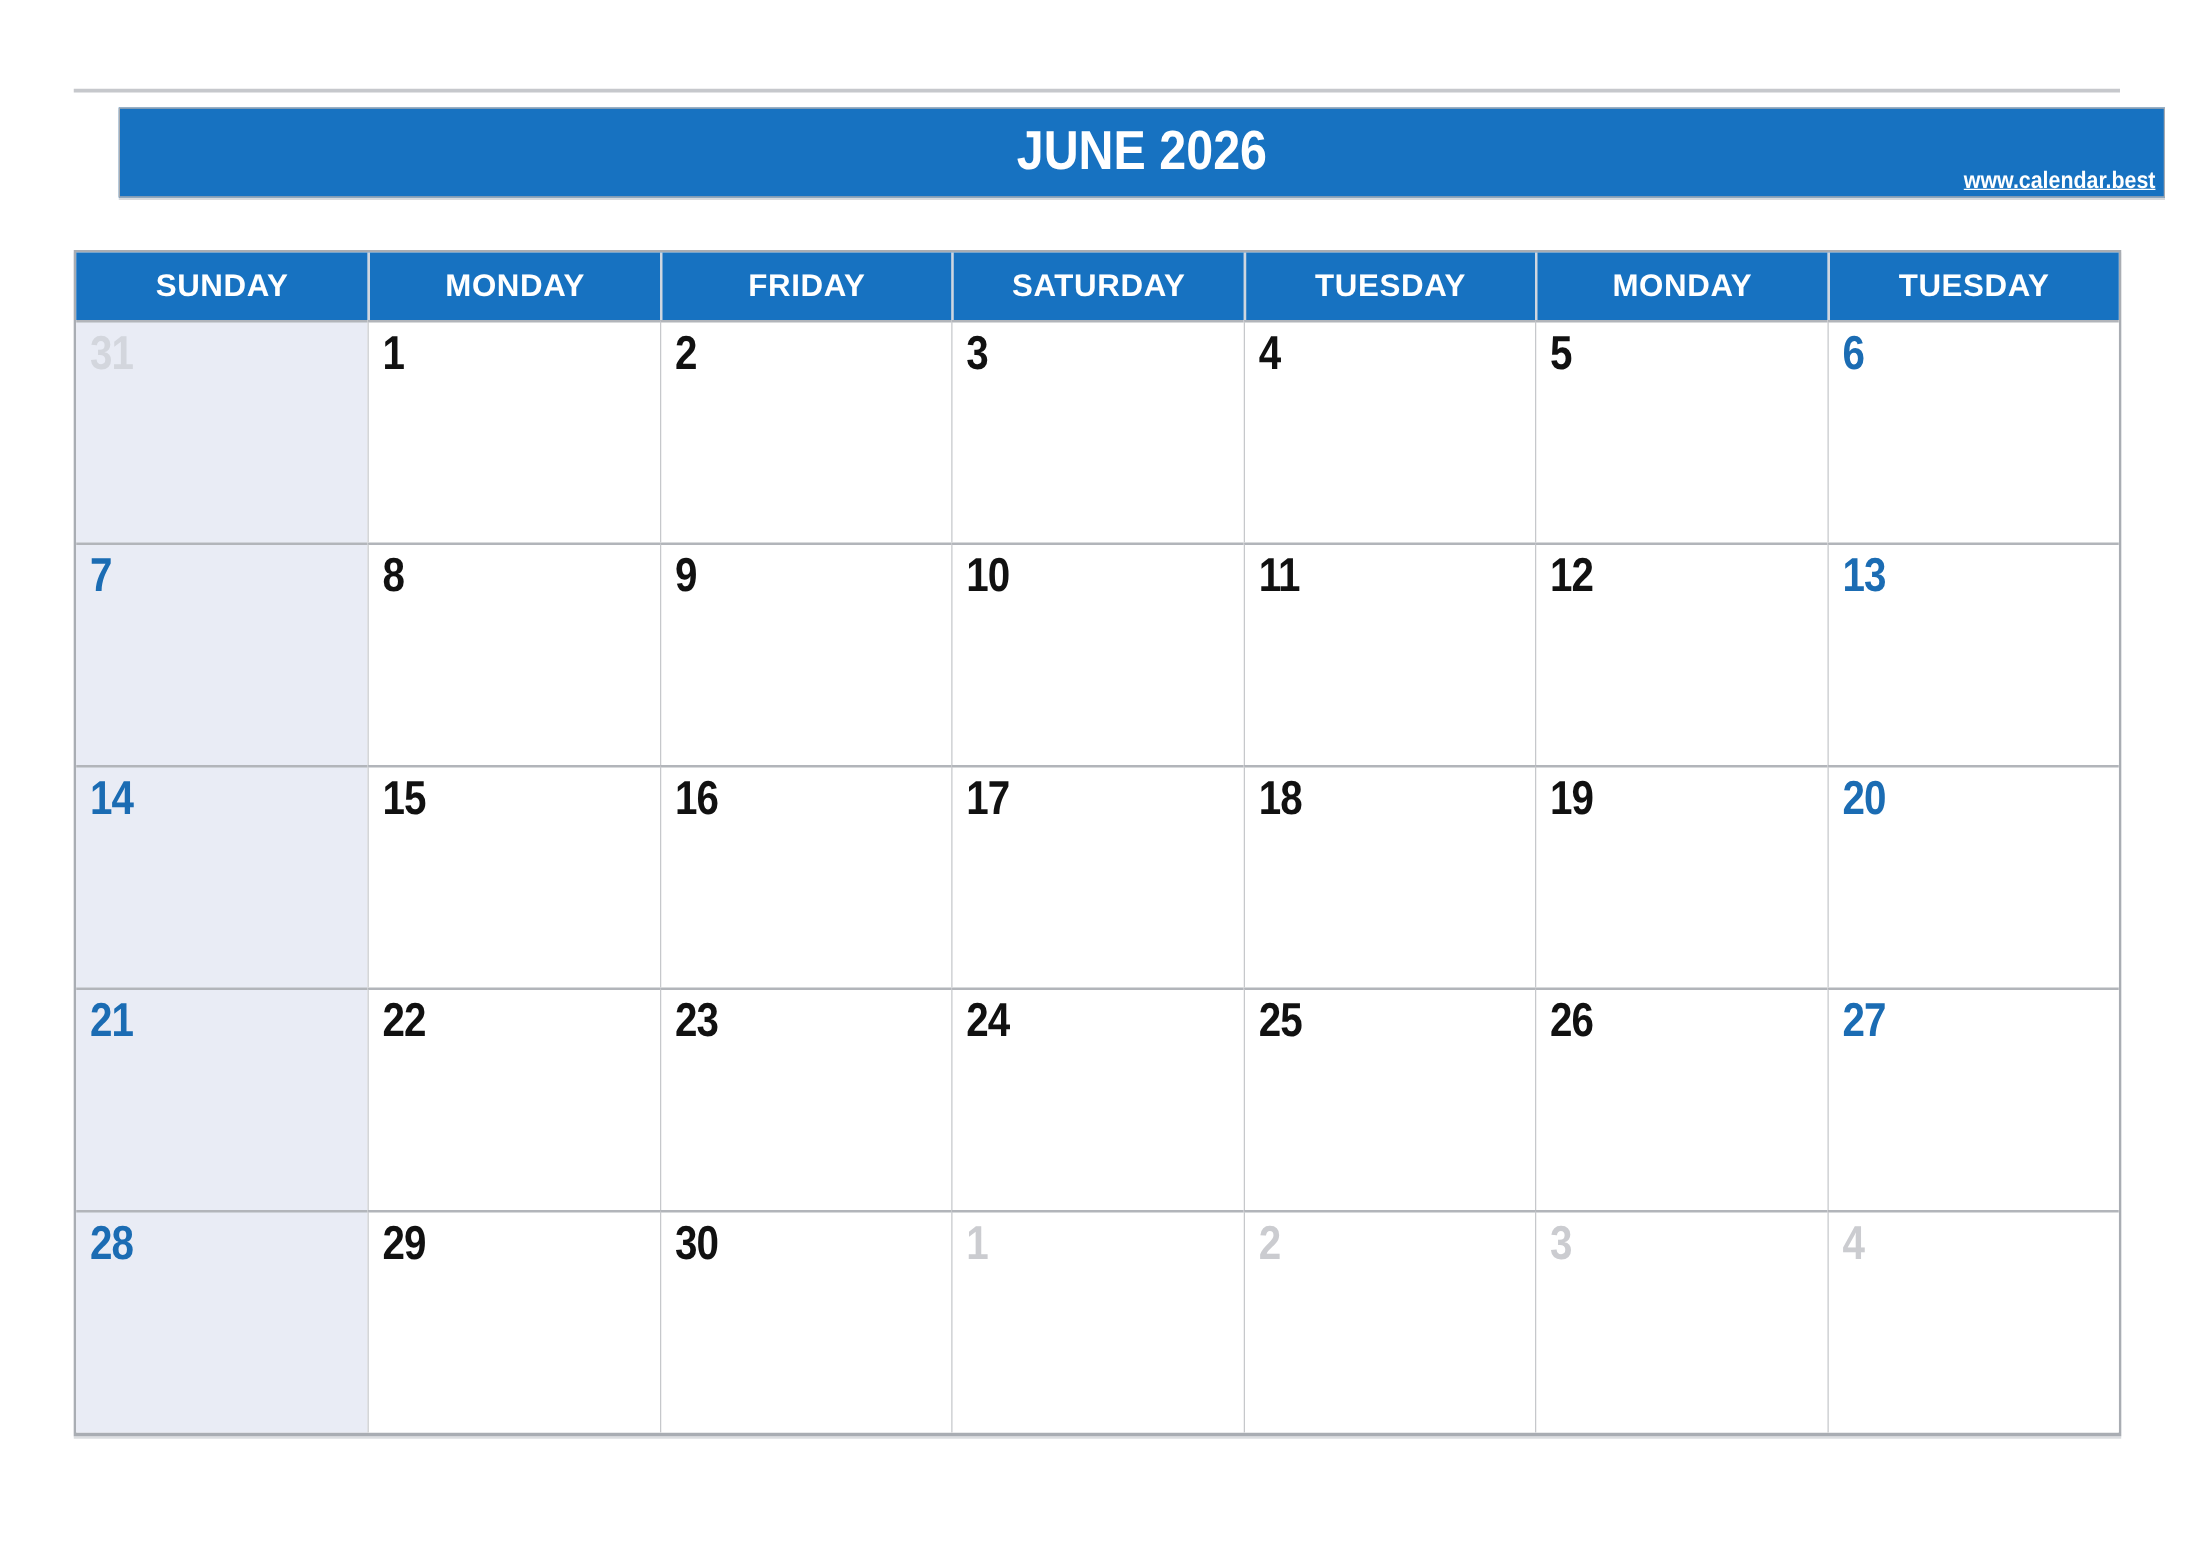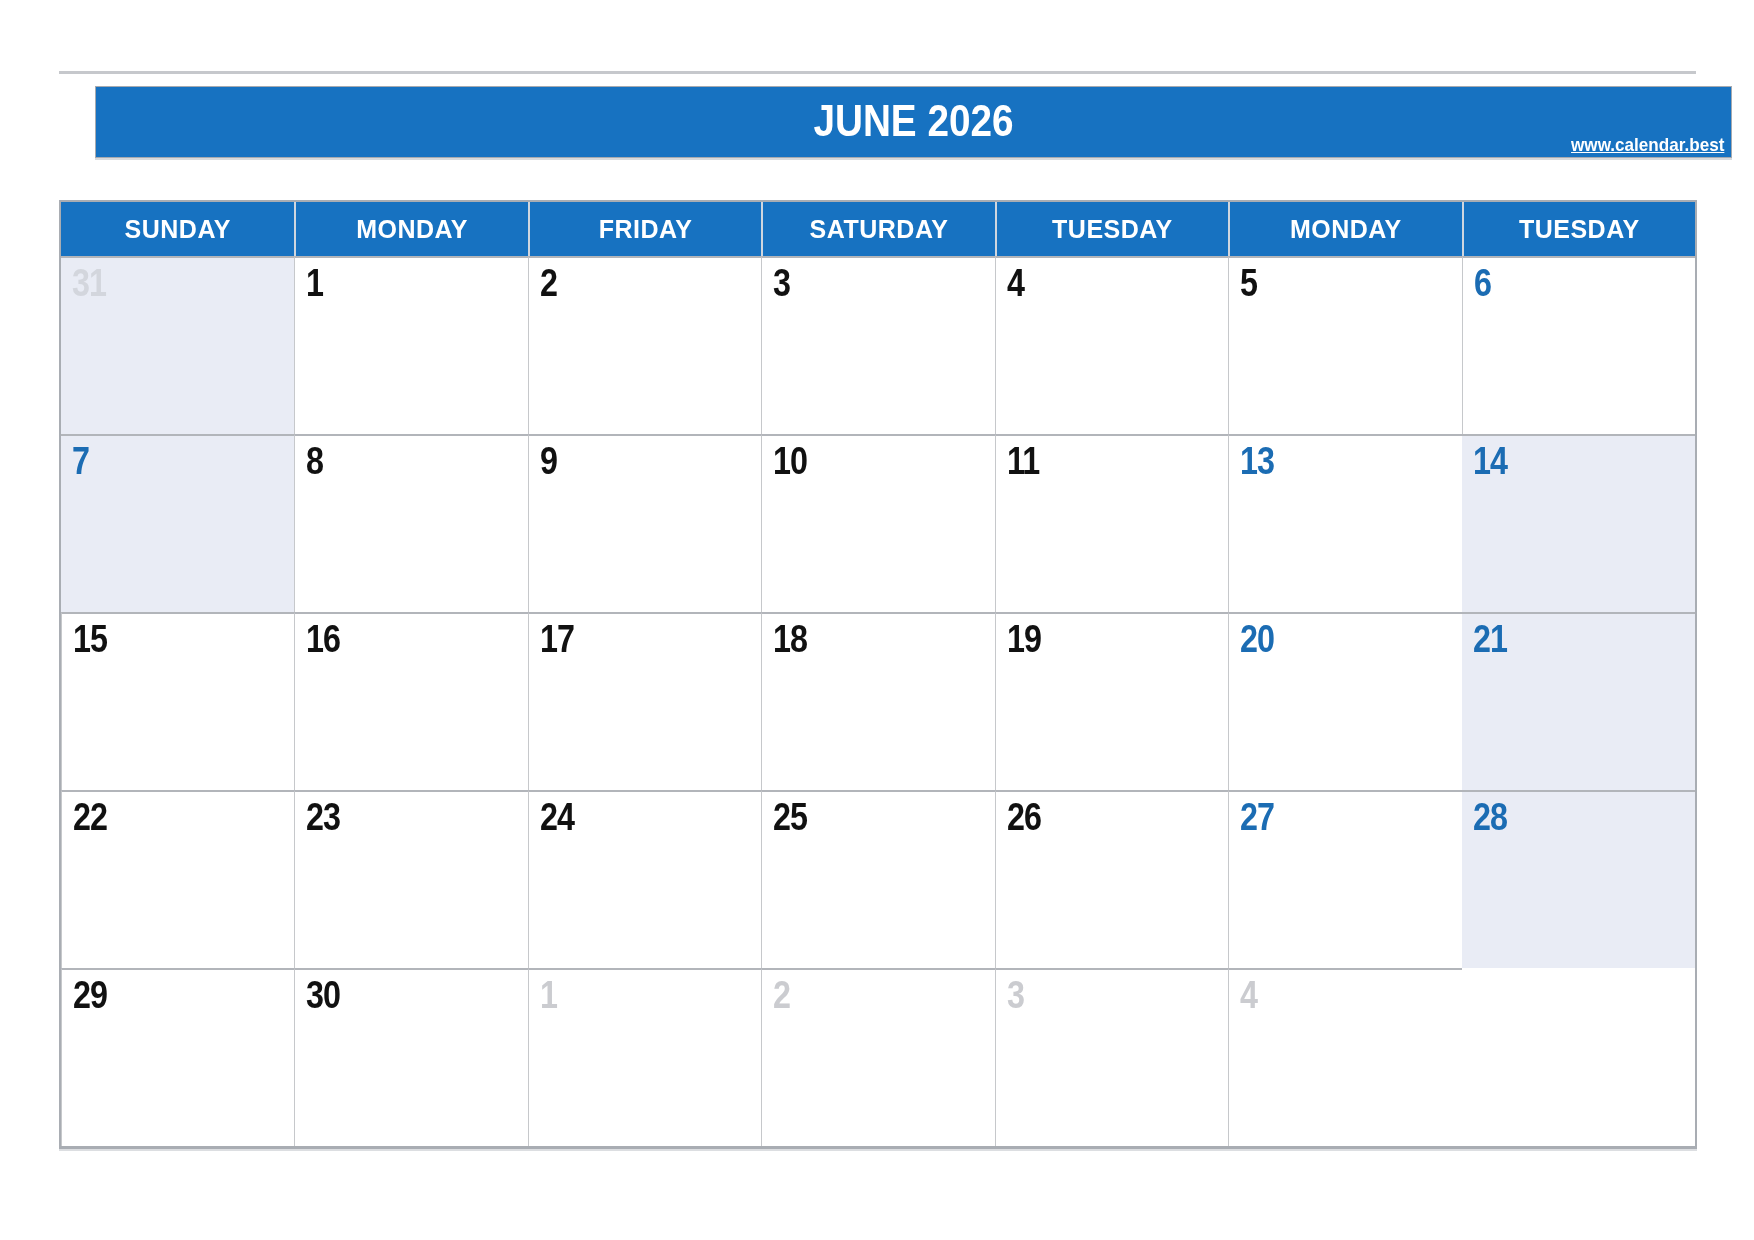--- a/index.html
+++ b/index.html
@@ -132,20 +132,21 @@
       <div class="day-cell"><span class="day-number weekday">2</span></div>
       <div class="day-cell"><span class="day-number weekday">3</span></div>
       <div class="day-cell"><span class="day-number weekday">4</span></div>
       <div class="day-cell"><span class="day-number weekday">5</span></div>
       <div class="day-cell"><span class="day-number weekend">6</span></div>
       <div class="day-cell first sunday"><span class="day-number weekend">7</span></div>
       <div class="day-cell"><span class="day-number weekday">8</span></div>
       <div class="day-cell"><span class="day-number weekday">9</span></div>
       <div class="day-cell"><span class="day-number weekday">10</span></div>
       <div class="day-cell"><span class="day-number weekday">11</span></div>
+      <div class="day-cell"><span class="day-number weekday">12</span></div>
       <div class="day-cell"><span class="day-number weekend">13</span></div>
       <div class="day-cell first sunday"><span class="day-number weekend">14</span></div>
       <div class="day-cell"><span class="day-number weekday">15</span></div>
       <div class="day-cell"><span class="day-number weekday">16</span></div>
       <div class="day-cell"><span class="day-number weekday">17</span></div>
       <div class="day-cell"><span class="day-number weekday">18</span></div>
       <div class="day-cell"><span class="day-number weekday">19</span></div>
       <div class="day-cell"><span class="day-number weekend">20</span></div>
       <div class="day-cell first sunday"><span class="day-number weekend">21</span></div>
       <div class="day-cell"><span class="day-number weekday">22</span></div>

